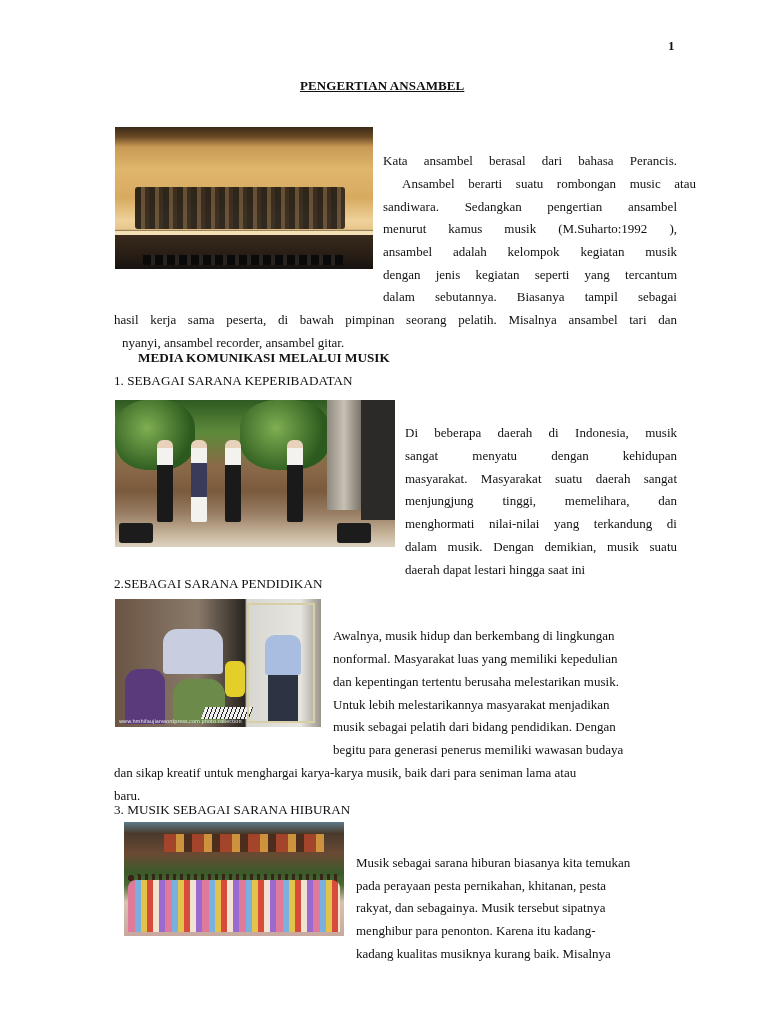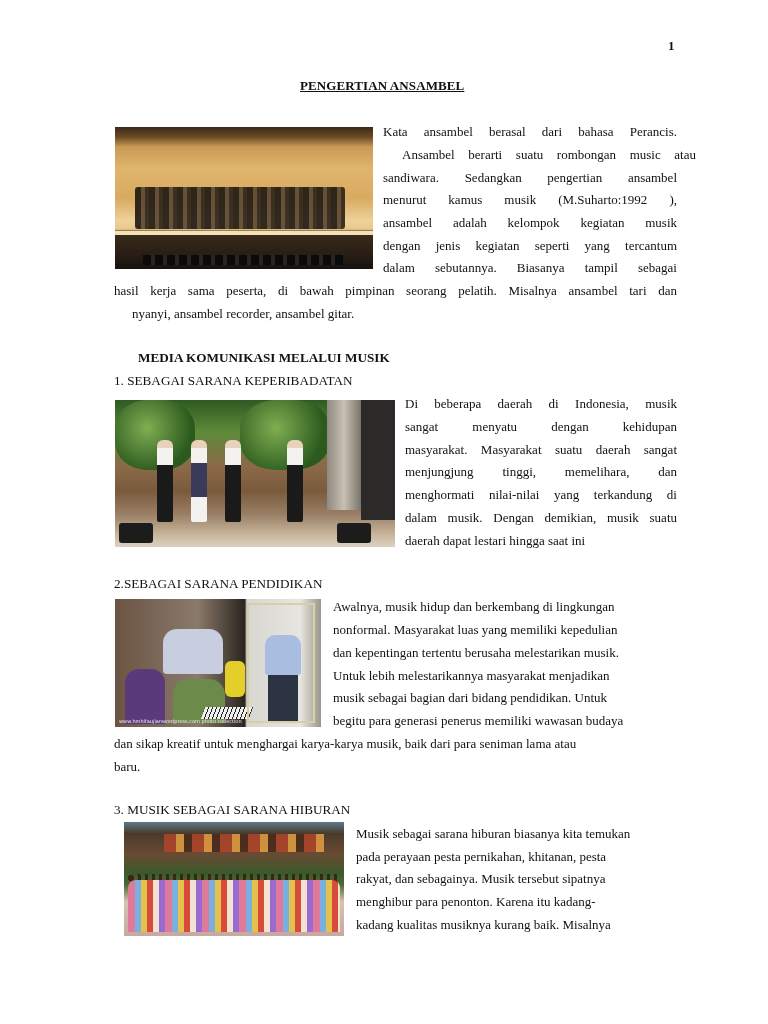--- a/index.html
+++ b/index.html
@@ -1,21 +1,21 @@
 <!DOCTYPE html>
 <html><head>
 <meta charset="utf-8">
 <style>
   html, body { margin: 0; padding: 0; background: #ffffff; }
   body { width: 768px; height: 1024px; position: relative; overflow: hidden;
          font-family: "Liberation Serif", "DejaVu Serif", serif; color: #111; }
   .page-num { position: absolute; left: 668px; top: 38px; font-size: 13px; font-weight: bold; }
   .title { position: absolute; left: 300px; top: 78px; font-size: 13px; font-weight: bold;
            text-decoration: underline; letter-spacing: 0.1px; }
-  .line { position: absolute; font-size: 13px; white-space: nowrap; line-height: 16px; }
+  .line { position: absolute; font-size: 13px; white-space: nowrap; line-height: 16px; margin-top: 29px; }
   .just { text-align: justify; text-align-last: justify; white-space: normal; }
   .head { position: absolute; font-size: 13.2px; white-space: nowrap; }
   .bold { font-weight: bold; margin-left: 24px; }
   .photo { position: absolute; overflow: hidden; }
 
   
   #photo1 { left: 115px; top: 127px; width: 258px; height: 142px;
             background: linear-gradient(180deg, #3a2a18 0%, #6b4a25 7%, #c99a55 14%, #e0b66c 30%, #d7aa60 50%, #efd19a 66%, #e8c78c 72%, #3a2b1c 74%, #2b2016 88%, #161210 100%); }
   #photo1 .band { position: absolute; left: 20px; top: 60px; width: 210px; height: 42px;
                   background: repeating-linear-gradient(90deg, #1c1712 0 6px, #5a4630 6px 10px, #2a2018 10px 14px);
@@ -76,21 +76,21 @@
   </div>
   <div>
     <div class="line just" style="left:383px;top:124px;width:294px;">Kata ansambel berasal dari bahasa Perancis.</div>
     <div class="line just" style="left:402px;top:147px;width:294px;">Ansambel berarti suatu rombongan music atau</div>
     <div class="line just" style="left:383px;top:170px;width:294px;">sandiwara. Sedangkan pengertian ansambel</div>
     <div class="line just" style="left:383px;top:192px;width:294px;">menurut kamus musik (M.Suharto:1992 ),</div>
     <div class="line just" style="left:383px;top:215px;width:294px;">ansambel adalah kelompok kegiatan musik</div>
     <div class="line just" style="left:383px;top:238px;width:294px;">dengan jenis kegiatan seperti yang tercantum</div>
     <div class="line just" style="left:383px;top:260px;width:294px;">dalam sebutannya. Biasanya tampil sebagai</div>
     <div class="line just" style="left:114px;top:283px;width:563px;">hasil kerja sama peserta, di bawah pimpinan seorang pelatih. Misalnya ansambel tari dan</div>
-    <div class="line" style="left:132px;top:306px;">nyanyi, ansambel recorder, ansambel gitar.</div>
+    <div class="line" style="left:122px;top:306px;">nyanyi, ansambel recorder, ansambel gitar.</div>
   </div>
 
   <div class="head bold" style="left:114px;top:350px;">MEDIA KOMUNIKASI MELALUI MUSIK</div>
 
   <div class="head" style="left:114px;top:373px;">1. SEBAGAI SARANA KEPERIBADATAN</div>
   <div class="photo" id="photo2">
     <div class="tree" style="left:0;"></div>
       <div class="tree" style="left:125px;width:90px;"></div>
     <div class="trunk"></div>
       <div class="dark"></div>
@@ -121,21 +121,21 @@
       <div class="frame"></div>
       <div class="shirt2"></div>
       <div class="pants"></div>
     <div class="wm">www.hmhifaujianwordpress.com photo collection</div>
   </div>
   <div>
     <div class="line" style="left:333px;top:599px;">Awalnya, musik hidup dan berkembang di lingkungan</div>
     <div class="line" style="left:333px;top:622px;">nonformal. Masyarakat luas yang memiliki kepedulian</div>
     <div class="line" style="left:333px;top:645px;">dan kepentingan tertentu berusaha melestarikan musik.</div>
     <div class="line" style="left:333px;top:668px;">Untuk lebih melestarikannya masyarakat menjadikan</div>
-    <div class="line" style="left:333px;top:690px;">musik sebagai bagian dari bidang pendidikan. Untuk</div>
+    <div class="line" style="left:333px;top:690px;">musik sebagai pelatih dari bidang pendidikan. Dengan</div>
     <div class="line" style="left:333px;top:713px;">begitu para generasi penerus memiliki wawasan budaya</div>
     <div class="line" style="left:114px;top:736px;">dan sikap kreatif untuk menghargai karya-karya musik, baik dari para seniman lama atau</div>
     <div class="line" style="left:114px;top:759px;">baru.</div>
   </div>
 
   <div class="head" style="left:114px;top:802px;">3. MUSIK SEBAGAI SARANA HIBURAN</div>
   <div class="photo" id="photo4">
     <div class="stage"></div>
       <div class="heads"></div>
       <div class="kids"></div>

